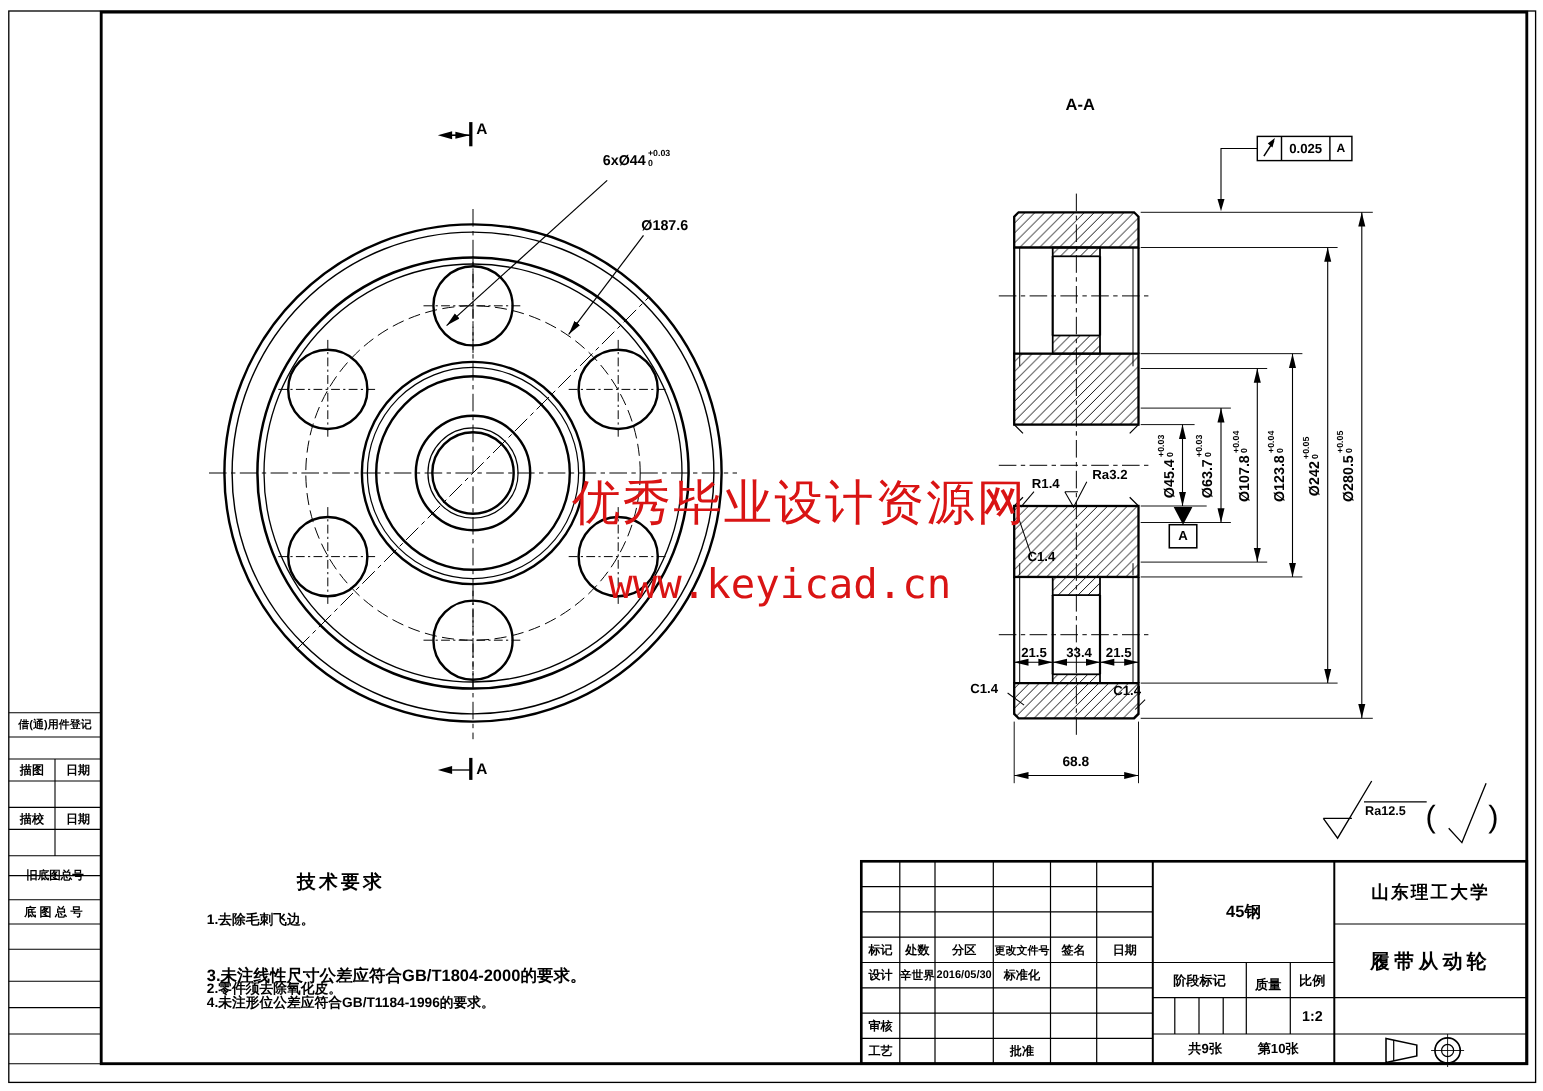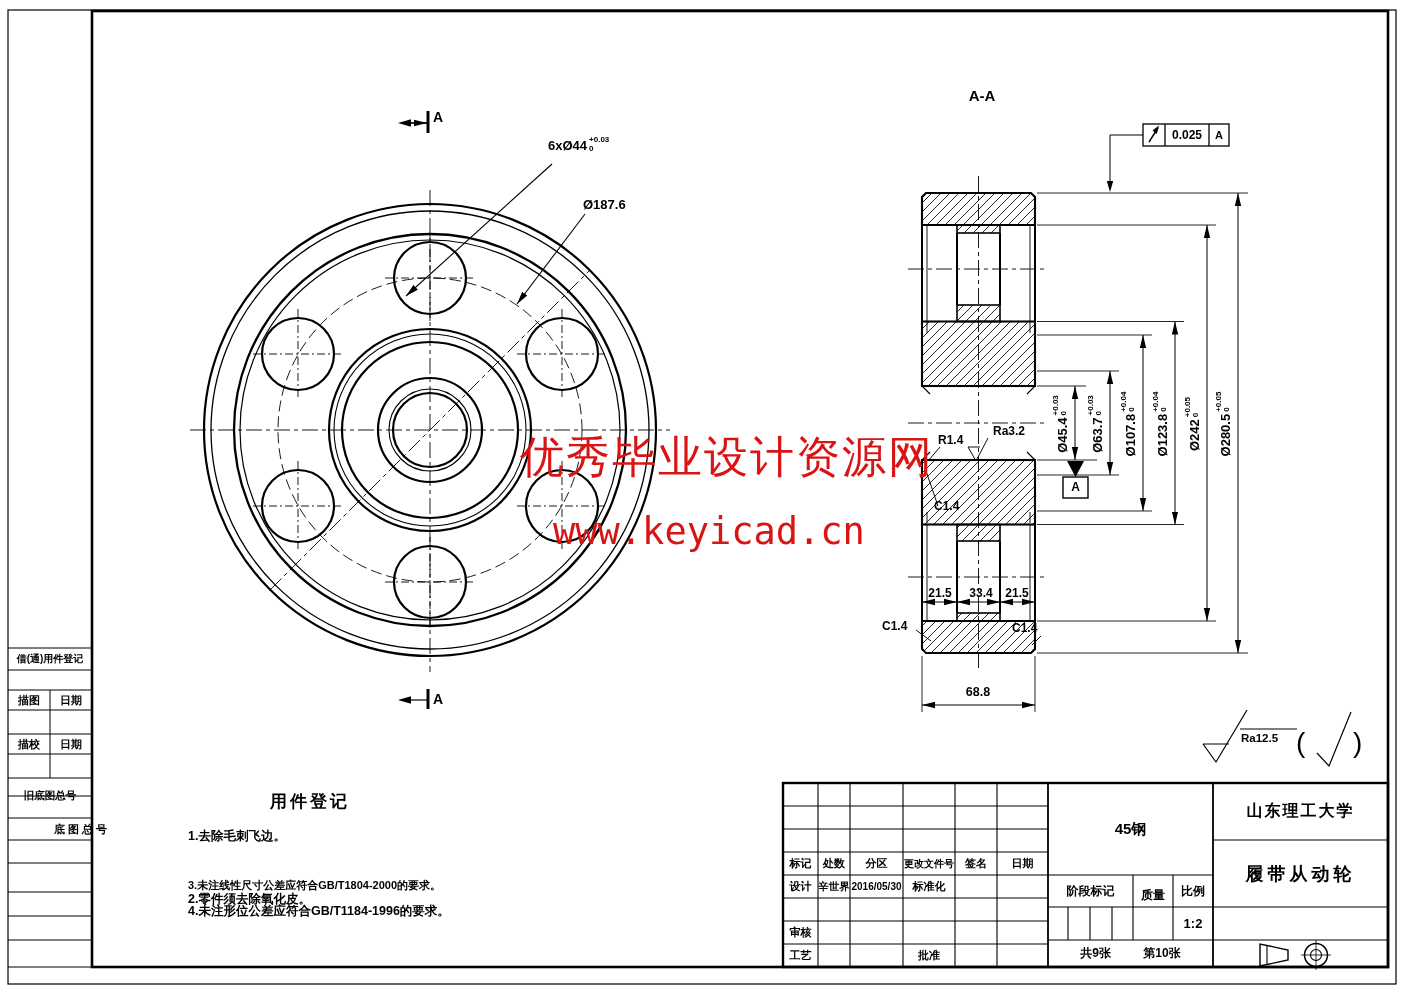--- a/index.html
+++ b/index.html
@@ -230,24 +230,24 @@
 <div class="abs cad" style="left:938px;top:433px;font-size:12px;text-align:right;">R1.4</div>
 <div class="abs cad" style="left:993px;top:424px;font-size:12px;">Ra3.2</div>
 <div class="abs cad" style="left:934px;top:499px;font-size:12px;">C1.4</div>
 <div class="abs cad" style="left:882px;top:619px;font-size:12px;">C1.4</div>
 <div class="abs cad" style="left:1012px;top:621px;font-size:12px;">C1.4</div>
 
 <div class="abs cad" style="left:1241px;top:732px;font-size:11.5px;">Ra12.5</div>
 <div class="abs cad paren" style="left:1296px;top:726px;">(</div>
 <div class="abs cad paren" style="left:1353px;top:726px;">)</div>
 
-<div class="abs cad c" style="left:240px;top:790px;width:140px;height:22px;font-size:17px;letter-spacing:3px;">用件登记</div>
+<div class="abs cad c" style="left:240px;top:790px;width:140px;height:22px;font-size:17px;letter-spacing:3px;">技术要求</div>
 <div class="abs cad" style="left:188px;top:828px;font-size:12.5px;">1.去除毛刺飞边。</div>
 <div class="abs cad" style="left:188px;top:891px;font-size:12.5px;">2.零件须去除氧化皮。</div>
-<div class="abs cad" style="left:188px;top:878px;font-size:11px;">3.未注线性尺寸公差应符合GB/T1804-2000的要求。</div>
+<div class="abs cad" style="left:188px;top:878px;font-size:15px;">3.未注线性尺寸公差应符合GB/T1804-2000的要求。</div>
 <div class="abs cad" style="left:188px;top:903px;font-size:12.5px;">4.未注形位公差应符合GB/T1184-1996的要求。</div>
 
 <div class="abs cad c" style="left:783px;top:852px;width:35px;height:23px;font-size:11px;">标记</div>
 <div class="abs cad c" style="left:818px;top:852px;width:32px;height:23px;font-size:11px;">处数</div>
 <div class="abs cad c" style="left:850px;top:852px;width:53px;height:23px;font-size:11px;">分区</div>
 <div class="abs cad c" style="left:903px;top:852px;width:52px;height:23px;font-size:10px;">更改文件号</div>
 <div class="abs cad c" style="left:955px;top:852px;width:42px;height:23px;font-size:11px;">签名</div>
 <div class="abs cad c" style="left:997px;top:852px;width:51px;height:23px;font-size:11px;">日期</div>
 
 <div class="abs cad c" style="left:783px;top:875px;width:35px;height:23px;font-size:11px;text-align:right;">设计</div>
@@ -269,15 +269,15 @@
 </div>
 <div class="abs cad c" style="left:1213px;top:783px;width:175px;height:57px;font-size:16px;letter-spacing:2px;">山东理工大学</div>
 <div class="abs cad c" style="left:1213px;top:840px;width:175px;height:67px;font-size:18px;letter-spacing:4px;">履带从动轮</div>
 
 <div class="abs cad c" style="left:8px;top:648px;width:84px;height:22px;font-size:10px;">借(通)用件登记</div>
 <div class="abs cad c" style="left:8px;top:690px;width:42px;height:20px;font-size:11px;">描图</div>
 <div class="abs cad c" style="left:50px;top:690px;width:42px;height:20px;font-size:11px;">日期</div>
 <div class="abs cad c" style="left:8px;top:734px;width:42px;height:20px;font-size:11px;">描校</div>
 <div class="abs cad c" style="left:50px;top:734px;width:42px;height:20px;font-size:11px;">日期</div>
 <div class="abs cad c" style="left:8px;top:778px;width:84px;height:35px;font-size:10.5px;">旧底图总号</div>
-<div class="abs cad c" style="left:8px;top:818px;width:84px;height:22px;font-size:11px;letter-spacing:3px;padding-left:32px;">底图总号</div>
+<div class="abs cad c" style="left:8px;top:818px;width:84px;height:22px;font-size:11px;letter-spacing:3px;">底图总号</div>
 
 </div>
 
 </body></html>

